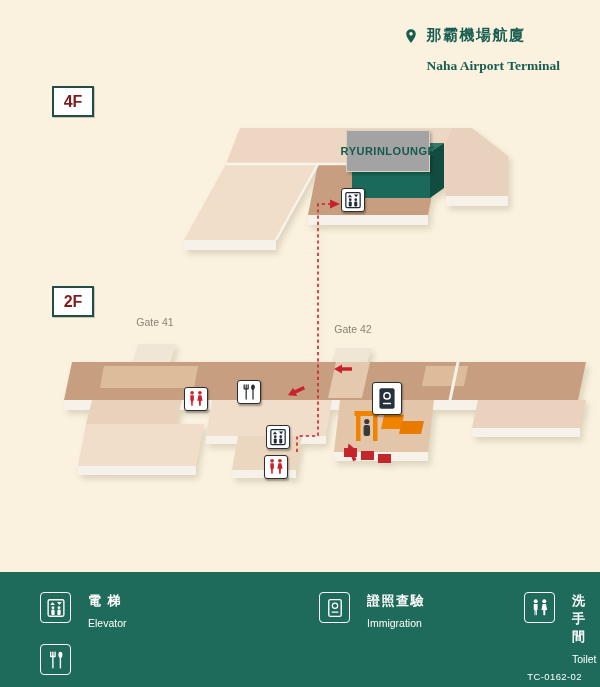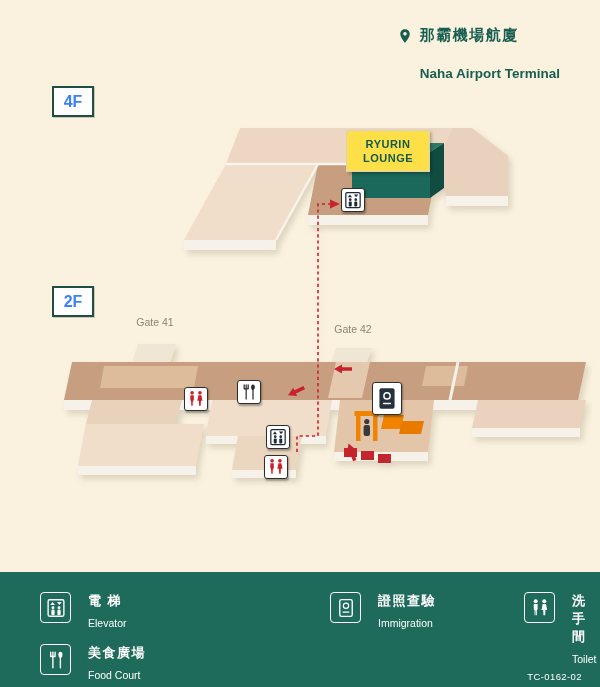--- a/index.html
+++ b/index.html
@@ -3,35 +3,35 @@
 <meta charset="utf-8">
 <style>
   html,body{margin:0;padding:0;}
   .page{position:relative;width:600px;height:687px;background:#FAF2DF;overflow:hidden;
         font-family:"Liberation Sans","DejaVu Sans",sans-serif;}
   .map-svg{position:absolute;left:0;top:0;filter:drop-shadow(3px 4px 3px rgba(120,100,70,.22));}
 
   .header{position:absolute;top:26px;right:40px;display:flex;gap:7px;color:#185E50;}
   .header .pin{width:16px;height:16px;margin-top:2px;}
   .h-zh{font-size:15px;font-weight:bold;letter-spacing:1.5px;}
-  .h-en{font-size:13.5px;font-weight:bold;margin-top:21px;}
+  .h-en{font-size:13.5px;font-weight:bold;margin-top:13px;font-family:Liberation Serif, serif;}
 
   .badge{position:absolute;width:38px;height:27px;background:#fff;border:2px solid #1F4F44;
-         color:#3b82f6;font-weight:bold;font-size:16px;display:flex;align-items:center;
+         color:#7f1d1d;font-weight:bold;font-size:16px;display:flex;align-items:center;
          justify-content:center;box-shadow:1px 1px 0 rgba(0,0,0,.18);}
   .badge-4f{left:52px;top:86px;}
   .badge-2f{left:52px;top:286px;}
 
   .gate-label{position:absolute;width:62px;text-align:center;font-size:10.5px;color:#8C8273;}
   .gate-41{left:124px;top:316px;}
   .gate-42{left:322px;top:323px;}
 
-  .lounge-label{position:absolute;left:346px;top:130px;width:82px;height:40px;background:#fde047;
+  .lounge-label{position:absolute;left:346px;top:130px;width:82px;height:40px;background:#a3a3a3;
         border:1px solid #D8D2C4;box-shadow:1.5px 2px 3px rgba(0,0,0,.28);display:flex;
-        flex-direction:column;align-items:center;justify-content:center;color:#14594C;
+        align-items:center;justify-content:center;color:#14594C;
         font-weight:bold;font-size:11px;line-height:1.3;letter-spacing:.5px;}
 
   .sign{position:absolute;width:24px;height:24px;background:#fff;border:1.5px solid #2E2E2E;
         border-radius:3px;box-shadow:1px 1.5px 2px rgba(0,0,0,.32);display:flex;
         align-items:center;justify-content:center;padding:1px;box-sizing:border-box;}
   .sign svg{width:100%;height:100%;}
   .sign.lg{width:30px;height:33px;}
   .sign-elev-4f{left:341px;top:188px;color:#1E2A38;}
   .sign-toilet-1{left:184px;top:387px;color:#C8232C;}
   .sign-food{left:237px;top:380px;color:#2E2E2E;}
@@ -41,21 +41,21 @@
 
   .footer{position:absolute;left:0;top:572px;width:600px;height:115px;background:#1E6A5B;color:#fff;}
   .lg-item{position:absolute;display:flex;gap:17px;align-items:flex-start;}
   .lg-icon{width:29px;height:29px;border:1.5px solid #fff;border-radius:4px;display:flex;
         align-items:center;justify-content:center;flex:0 0 auto;}
   .lg-icon svg{width:22px;height:22px;}
   .lg-zh{font-size:13px;font-weight:bold;letter-spacing:1.5px;display:block;}
   .lg-en{font-size:10.5px;display:block;margin-top:7px;}
   .li-elevator{left:40px;top:20px;}
   .li-security{left:170px;top:20px;}
-  .li-immigration{left:330px;top:20px;}
+  .li-immigration{left:319px;top:20px;}
   .li-toilet{left:480px;top:20px;padding-left:44px;}
   .li-food{left:40px;top:72px;}
   .f-code{position:absolute;right:18px;bottom:5px;font-size:9.5px;letter-spacing:.4px;}
 </style>
 </head>
 <body>
 
 <div class="page">
 
   <svg width="0" height="0" style="position:absolute" aria-hidden="true">
@@ -249,21 +249,17 @@
           <b class="lg-zh">洗手間</b>
             <span class="lg-en">Toilet</span>
         </span>
     </div>
     <div class="lg-item li-food">
       <span class="lg-icon">
         <svg viewBox="0 0 24 24">
             <use href="#g-food"></use>
           </svg>
         </span>
-      <span>
-          <b class="lg-zh">美食廣場</b>
-            <span class="lg-en">Food Court</span>
-        </span>
     </div>
     <div class="f-code">TC-0162-02</div>
   </div>
 
 </div>
 
 </body></html>

